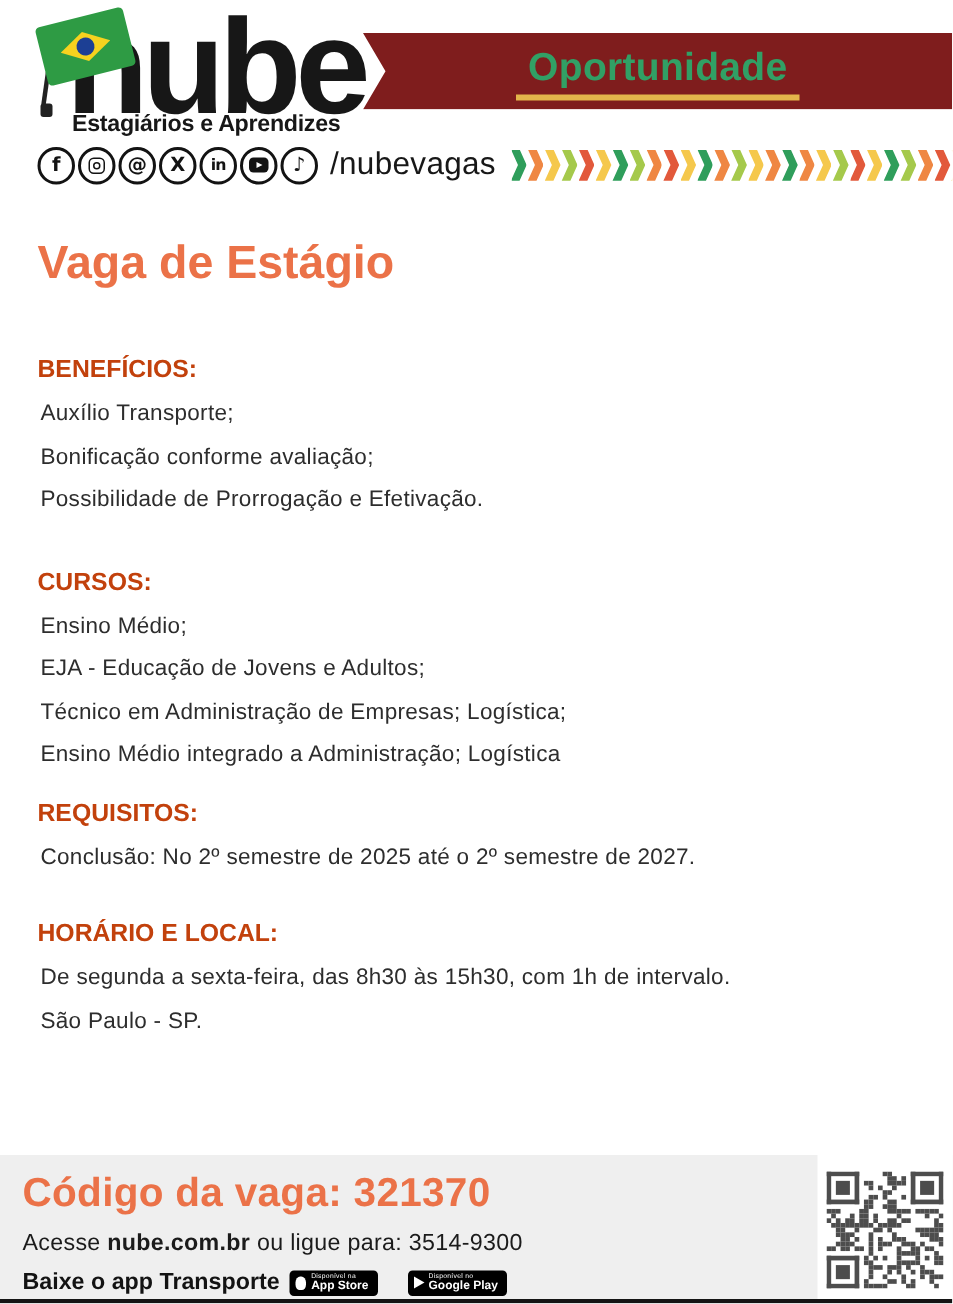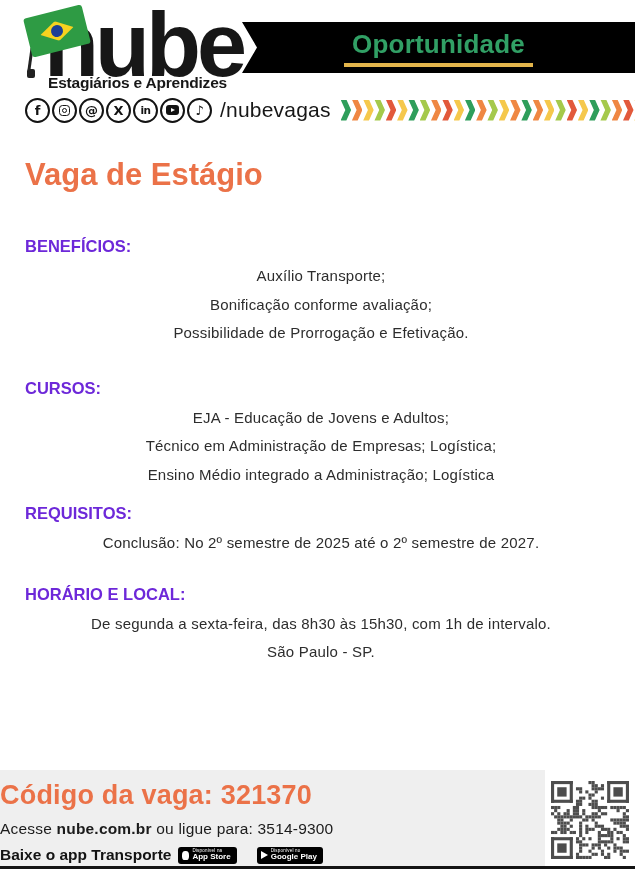--- a/index.html
+++ b/index.html
@@ -52,27 +52,27 @@
 
   
   main{position:absolute;left:25px;right:20px;top:140px;}
   h1{margin:18px 0 0;font-size:31px;line-height:34px;font-weight:bold;letter-spacing:0;}
   h2{margin:28px 0 0;font-size:23px;line-height:26px;font-weight:bold;color:#161616;}
   #sections section{margin:0;}
   #sections section:nth-child(1){margin-top:44px;}
   #sections section:nth-child(2){margin-top:30px;}
   #sections section:nth-child(3){margin-top:14px;}
   #sections section:nth-child(4){margin-top:26px;}
-  #sections h3{margin:0 0 6px;font-size:16.5px;line-height:20px;font-weight:bold;color:#6d28d9;}
+  #sections h3{margin:0 0 6px;font-size:16.5px;line-height:20px;font-weight:bold;color:#c2410c;}
   #sections p{margin:0;padding-left:2px;font-size:15px;line-height:28.5px;
-              letter-spacing:0.2px;color:#2d2d2d;text-align:center;}
+              letter-spacing:0.2px;color:#2d2d2d;}
 
   
   footer{position:absolute;left:0;right:0;top:770px;height:99px;background:#EFEFEF;
-         box-sizing:border-box;padding:8px 0 0 0;}
+         box-sizing:border-box;padding:8px 0 0 15px;}
   .code{font-size:27px;font-weight:bold;letter-spacing:0.2px;margin:2px 0 9px;}
   .access{margin:0 0 8px;font-size:15.5px;letter-spacing:0.2px;color:#1b1b1b;}
   .appline{display:flex;align-items:center;font-size:15.5px;font-weight:bold;color:#131313;}
   .badges{display:flex;margin-left:7px;gap:20px;}
   .badge{background:#000;color:#fff;border-radius:3px;height:17px;padding:1px 6px 1px 4px;
          display:flex;align-items:center;gap:3px;box-sizing:border-box;cursor:pointer;}
   .badge .txt{display:flex;flex-direction:column;line-height:1;}
   .badge .t-top{font-size:4.5px;font-weight:normal;letter-spacing:0.2px;}
   .badge .t-bot{font-size:8px;font-weight:bold;white-space:nowrap;}
   .ico-apple{width:7px;height:9px;background:#fff;border-radius:45% 45% 40% 40%;flex:none;}
@@ -90,21 +90,21 @@
 
   <div class="flag" style="background: rgb(46, 155, 68);">
     <div class="flag-diamond" style="background: rgb(246, 210, 31);"></div>
     <div class="flag-circle" style="background: rgb(28, 63, 148);"></div>
   </div>
   <div class="tassel-line"></div>
   <div class="tassel-knob"></div>
   <div class="logo-text">nube</div>
   <div class="tagline">Estagiários e Aprendizes</div>
 
-  <div class="banner" style="background: #000000;">
+  <div class="banner" style="background: #7f1d1d;">
     <span class="banner-label" style="color: rgb(49, 160, 101); border-bottom-color: rgb(227, 181, 75);">Oportunidade</span>
   </div>
 
   <div class="social-row">
     <div class="icons" id="social-icons">
         <span class="icon-circle">
           <span>f</span>
         </span>
         <span class="icon-circle">
           <span class="ig-box"></span>
@@ -161,20 +161,21 @@
     <h1 style="color: rgb(235, 114, 72);">Vaga de Estágio</h1>
     <div id="sections">
         <section>
           <h3>BENEFÍCIOS:</h3>
           <p>Auxílio Transporte;</p>
           <p>Bonificação conforme avaliação;</p>
           <p>Possibilidade de Prorrogação e Efetivação.</p>
         </section>
         <section>
           <h3>CURSOS:</h3>
+          <p>Ensino Médio;</p>
           <p>EJA - Educação de Jovens e Adultos;</p>
           <p>Técnico em Administração de Empresas; Logística;</p>
           <p>Ensino Médio integrado a Administração; Logística</p>
         </section>
         <section>
           <h3>REQUISITOS:</h3>
           <p>Conclusão: No 2º semestre de 2025 até o 2º semestre de 2027.</p>
         </section>
         <section>
           <h3>HORÁRIO E LOCAL:</h3>

